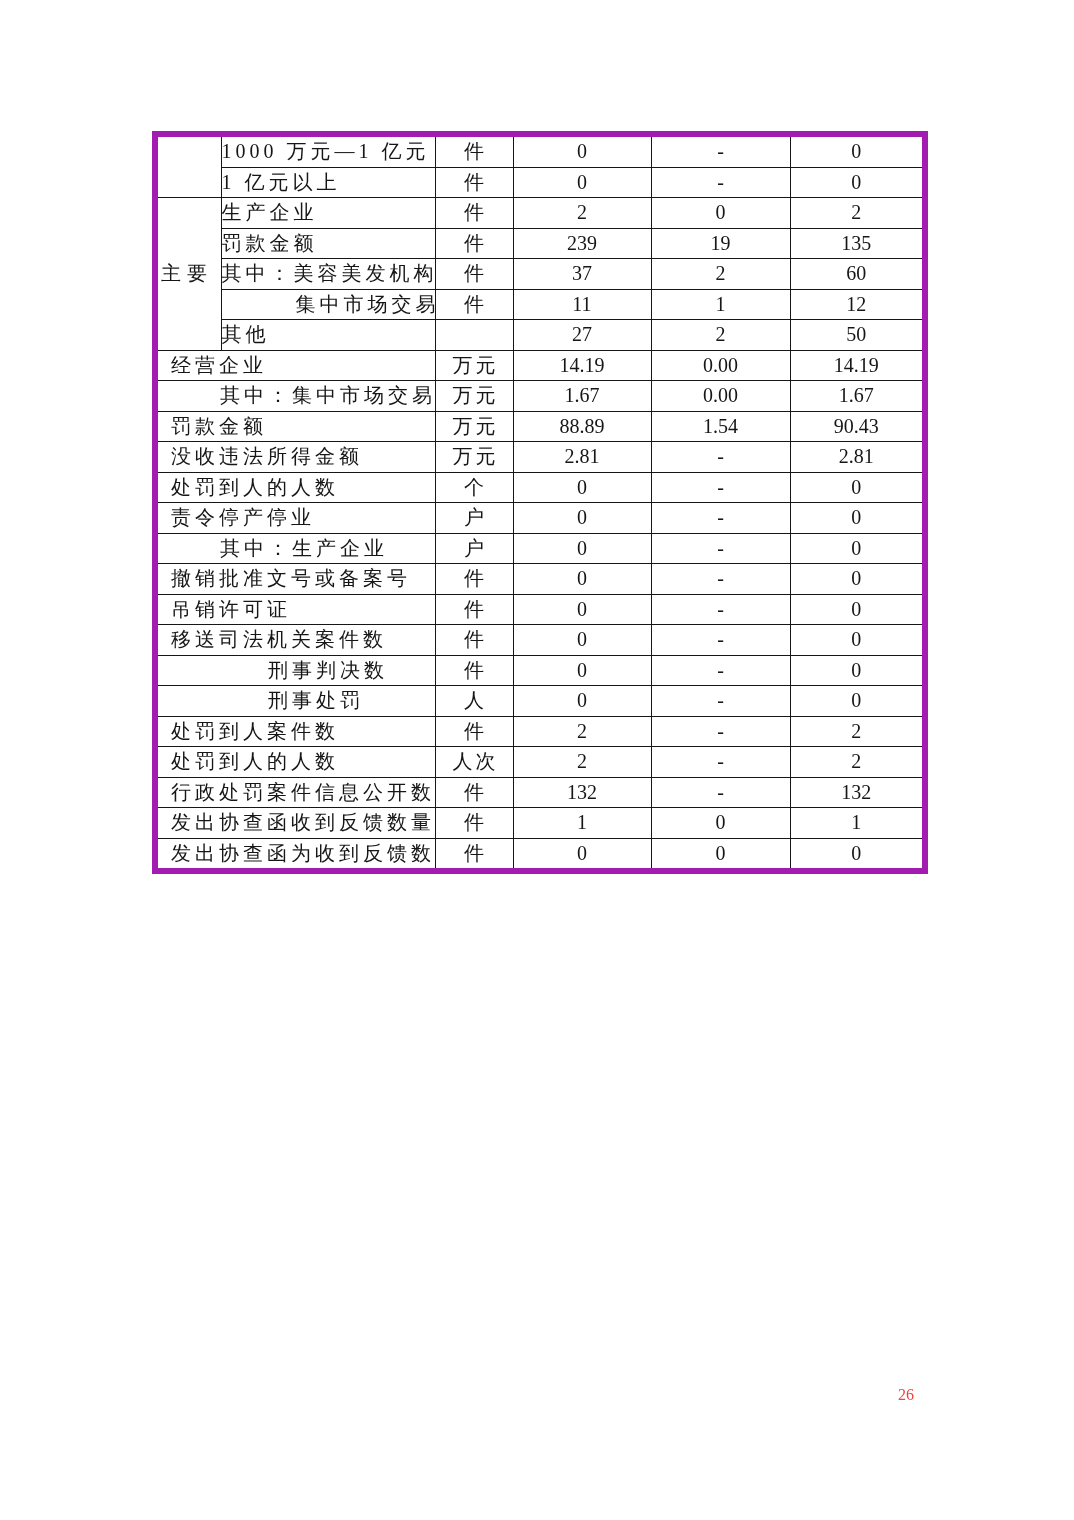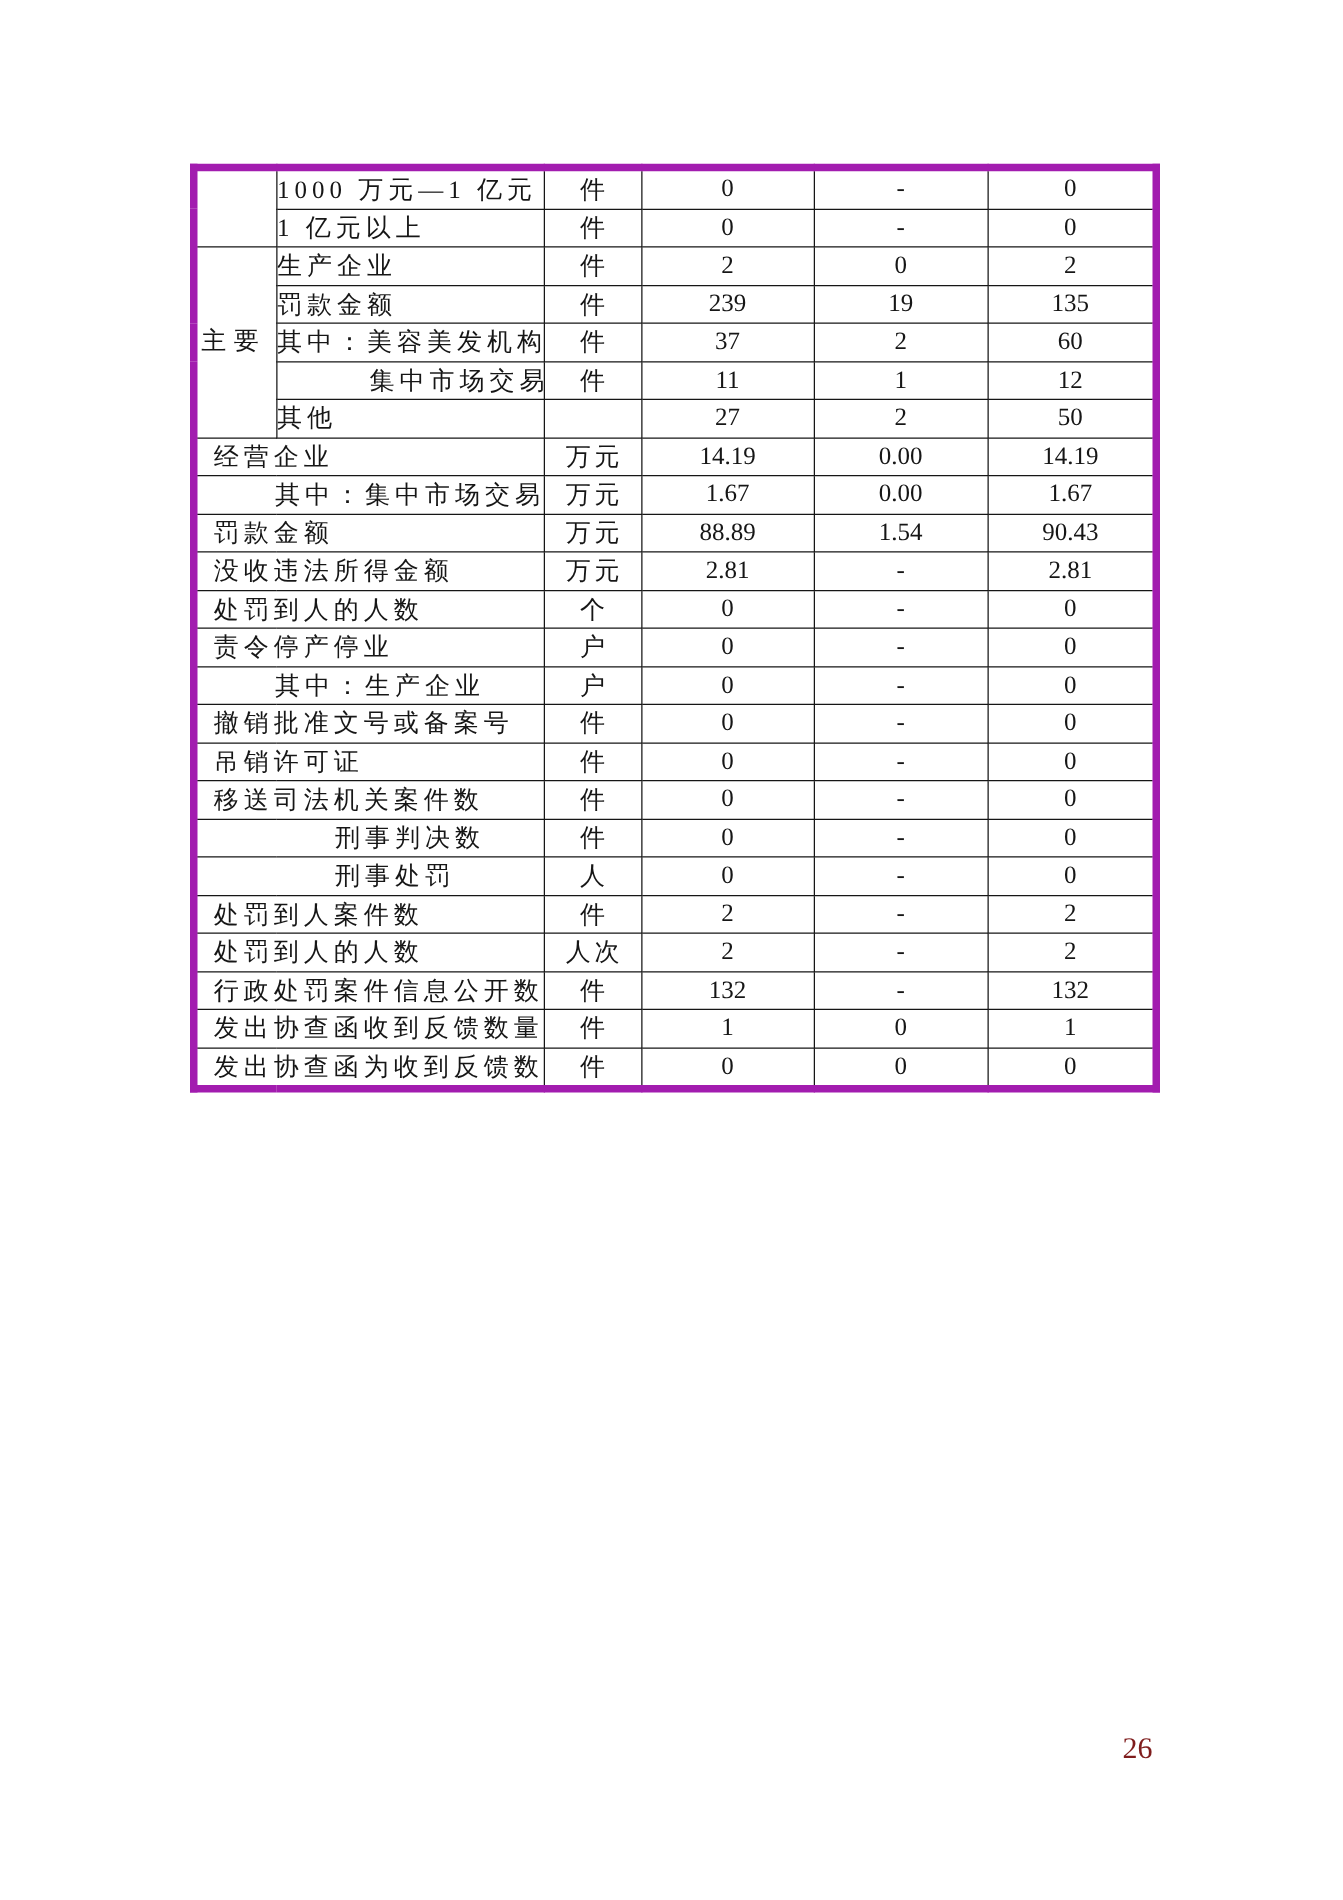--- a/index.html
+++ b/index.html
@@ -48,22 +48,22 @@
     letter-spacing:3px;
     text-indent:3px;
   }
   td.num{
     text-align:center;
     letter-spacing:0;
   }
   .page-number{
     position:absolute;
     left:898px;top:1386px;
-    font-size:24px;
-    color:#7f1d1d;
+    font-size:16px;
+    color:#ef4444;
   }
 </style>
 </head>
 <body>
 
 <div class="page">
 
   <table class="stats">
     <colgroup>
       <col style="width:66px">

